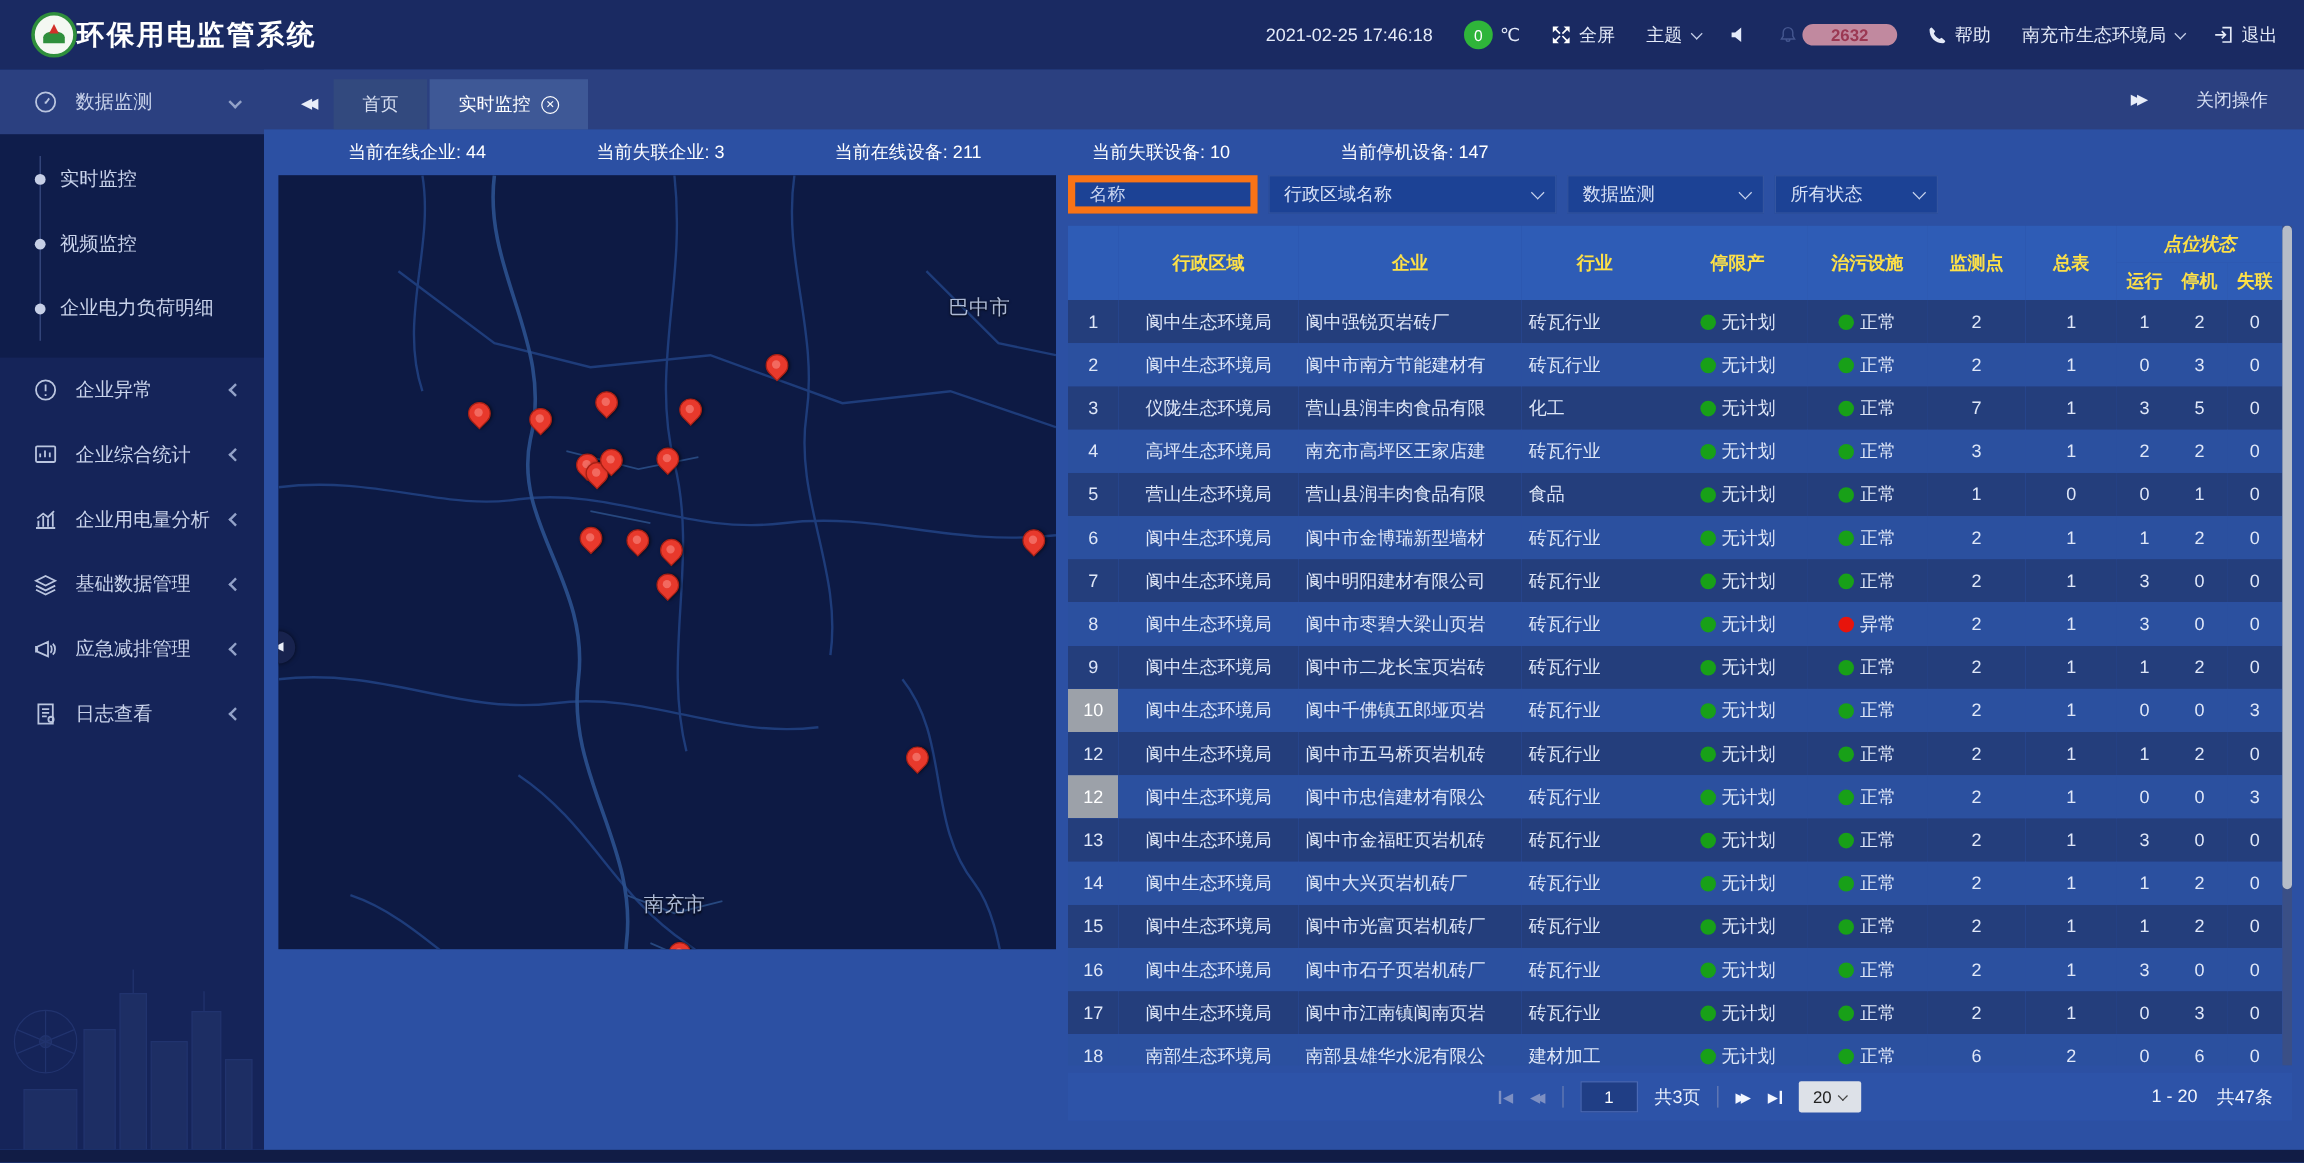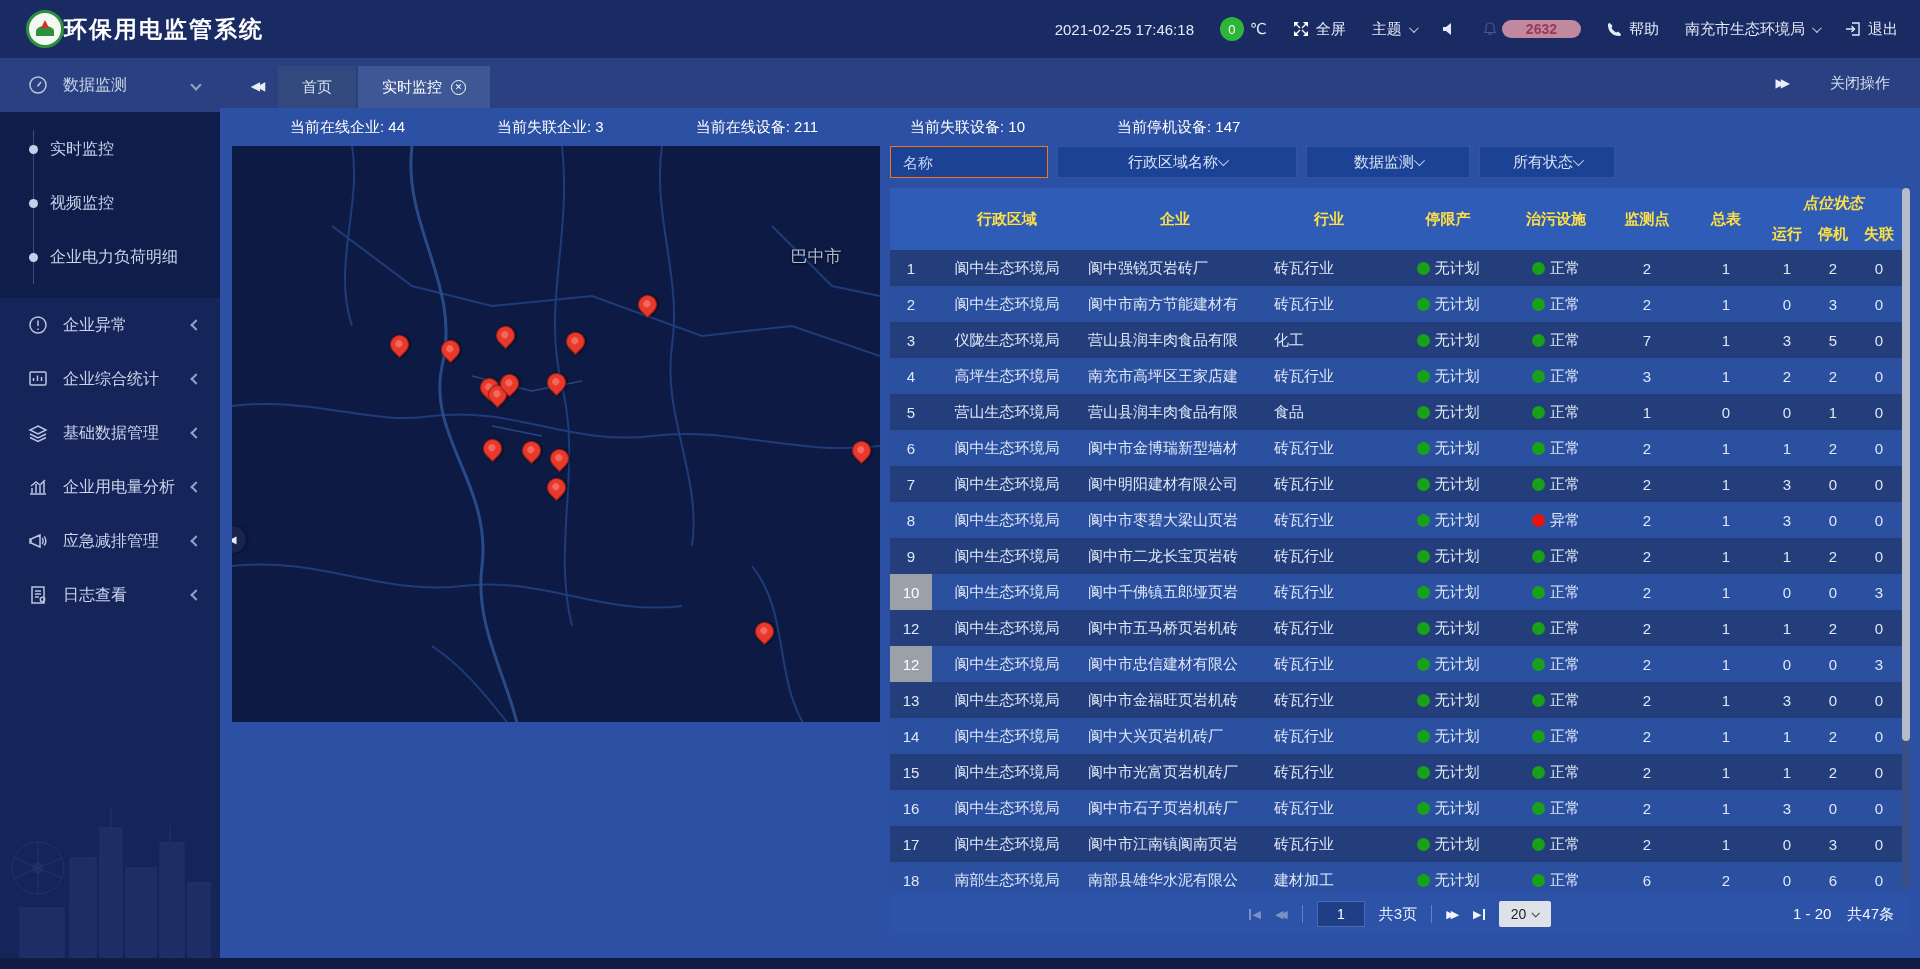--- a/index.html
+++ b/index.html
@@ -61,41 +61,41 @@
   .tab-right{ margin-left:auto; display:flex; align-items:center; gap:40px; padding-right:30px;
     height:100%; color:#D6DEF2; font-size:15px;}
   .dbl-arrow{ font-size:12px; letter-spacing:-4px; padding-right:4px; cursor:pointer; color:#E8EDF8;}
 
   .content{ flex:1; background:#2C50A3; padding:0 10px 0 12px; display:flex; flex-direction:column; min-width:0;}
   .stats{ height:38px; display:flex; align-items:center; padding-left:58px; gap:92px;
     color:#FFFFFF; font-size:15px; white-space:nowrap;}
   .panels{ display:flex; gap:10px; }
 
   
-  .map{ width:648px; height:576px; background:#0D1A44; position:relative; flex:0 0 auto; overflow:hidden;}
+  .map{ width:648px; height:645px; background:#0D1A44; position:relative; flex:0 0 auto; overflow:hidden;}
   .map svg.roads{ position:absolute; inset:0;}
   .city{ position:absolute; color:#AEBBD6; font-size:17px; transform:translate(-50%,-50%);
     text-shadow:0 1px 2px #000; white-space:nowrap;}
   .pin{ position:absolute; width:19px; height:19px; background:#E8392C; border:1px solid #A82015;
     border-radius:50% 50% 50% 0; transform:rotate(-45deg); margin-left:-10px; margin-top:-24px;
     box-shadow:1px 1px 3px rgba(0,0,0,.55); cursor:pointer;}
   .pin::after{ content:""; position:absolute; left:5px; top:4px; width:7px; height:7px;
     border-radius:50%; background:#F2695F;}
   .map-collapse{ position:absolute; left:-13px; top:380px; width:27px; height:27px; border-radius:50%;
     background:#18234E; color:#E8EDF8; display:flex; align-items:center; justify-content:center;
     font-size:10px; cursor:pointer; box-shadow:0 0 4px rgba(0,0,0,.6); z-index:3;}
 
   
   .right{ flex:1; min-width:0; display:flex; flex-direction:column;}
   .filters{ height:32px; display:flex; gap:9px; margin-bottom:10px;}
-  .f-input{ width:158px; background:#1C4295; border:1px solid #f97316; color:#fde047;
+  .f-input{ width:158px; background:#1C4295; border:6px solid #f97316; color:#fde047;
     font-size:15px; padding:0 12px; outline:none; font-family:inherit;}
   .f-input::placeholder{ color:#C7D3EF; opacity:1;}
   .f-select{ background:#1C4295; border:1px solid #33549F; color:#D9E2F6; font-size:15px;
-    display:flex; align-items:center; justify-content:center; padding:0 12px; cursor:pointer;}
+    display:flex; align-items:center; justify-content:space-between; padding:0 12px; cursor:pointer;}
   .f-select .chev{ width:8px; height:8px; border-right:1.5px solid #C9D4EE;
     border-bottom:1.5px solid #C9D4EE; transform:rotate(45deg) translateY(-2px);}
   .w-region{ width:240px;} .w-industry{ width:164px;} .w-status{ width:136px;}
 
   .tablewrap{ height:700px; overflow:hidden; position:relative;}
   table{ border-collapse:collapse; width:calc(100% - 8px); table-layout:fixed;}
   thead th{ background:#2E5CB6; color:#fde047; font-size:15px; font-weight:bold; height:31px;}
   thead .group{ font-style:italic;}
   tbody td{ height:36px; font-size:15px; color:#DFE7F8; text-align:center;
     overflow:hidden; white-space:nowrap;}
@@ -214,30 +214,30 @@
     <div class="side-item">
       <svg class="s-icon" viewBox="0 0 20 20">
         <rect x="2" y="3" width="16" height="13" rx="1"></rect>
           <path d="M5.5 12V9M9.5 12V6.5M13.5 12V8"></path>
       </svg>
       <span>企业综合统计</span>
       <span class="chev left"></span>
     </div>
     <div class="side-item">
       <svg class="s-icon" viewBox="0 0 20 20">
-        <path d="M10 3l8 4-8 4-8-4 8-4zM2 11l8 4 8-4M2 14.5l8 4 8-4"></path>
-      </svg>
-      <span>基础数据管理</span>
+        <path d="M2 17h16M4 16v-5M8 16V7M12 16v-7M16 16V5M3 9l5-4 4 3 5-5"></path>
+      </svg>
+      <span>企业用电量分析</span>
       <span class="chev left"></span>
     </div>
     <div class="side-item">
       <svg class="s-icon" viewBox="0 0 20 20">
-        <path d="M2 17h16M4 16v-5M8 16V7M12 16v-7M16 16V5M3 9l5-4 4 3 5-5"></path>
-      </svg>
-      <span>企业用电量分析</span>
+        <path d="M10 3l8 4-8 4-8-4 8-4zM2 11l8 4 8-4M2 14.5l8 4 8-4"></path>
+      </svg>
+      <span>基础数据管理</span>
       <span class="chev left"></span>
     </div>
     <div class="side-item">
       <svg class="s-icon" viewBox="0 0 20 20">
         <path d="M3 8v4l9 4V4L3 8zM3 8H2v4h1M14 7c1.5 1 1.5 5 0 6M16 5.5c2.5 2 2.5 7 0 9"></path>
       </svg>
       <span>应急减排管理</span>
       <span class="chev left"></span>
     </div>
     <div class="side-item">

